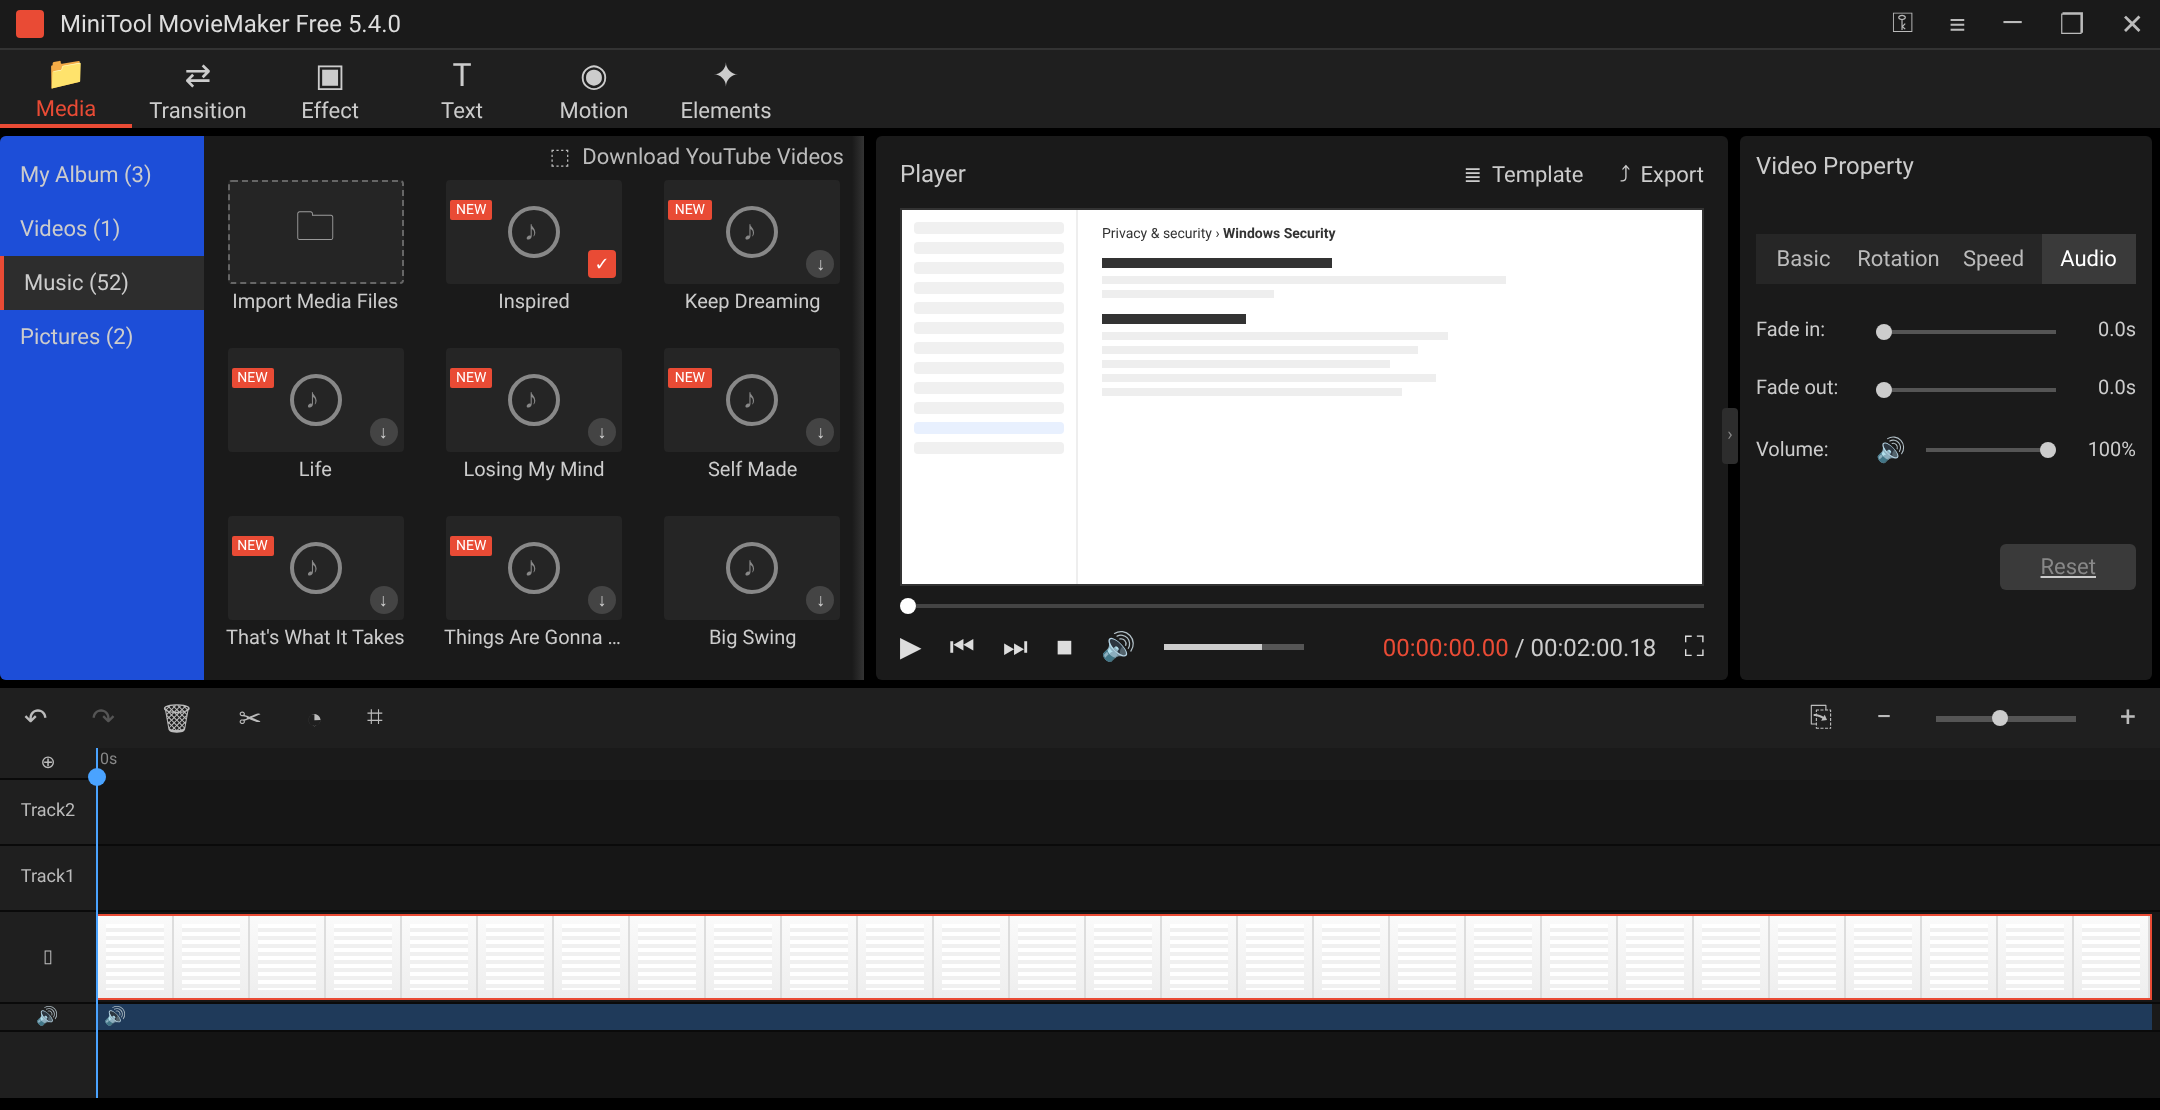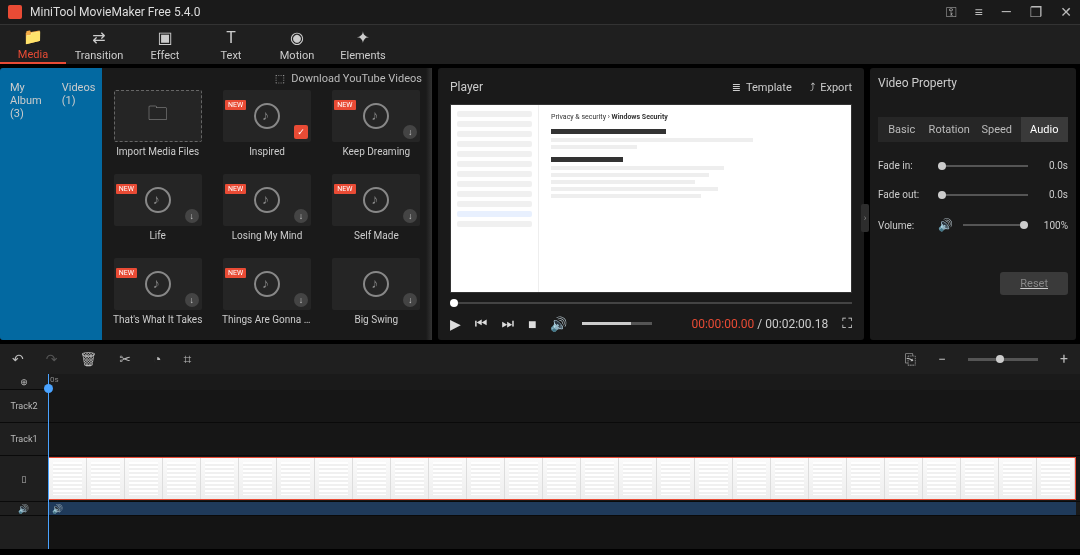--- a/index.html
+++ b/index.html
@@ -18,21 +18,21 @@
 .tool-tab { width:66px; display:flex; flex-direction:column; align-items:center; justify-content:center; gap:2px; color:#ccc; font-size:11px; cursor:pointer; }
 .tool-tab.active { border-bottom:2px solid #e94b35; color:#e94b35; }
 .tool-tab .ic { font-size:16px; }
 
 
 .main { display:flex; height:276px; gap:6px; background:#000; padding:4px 4px 0 0; }
 .panel { background:#1a1a1a; border-radius:3px; }
 
 
 .library { width:432px; display:flex; }
-.lib-side { width:102px; background:#0369a1; border-radius:3px 0 0 3px; display:flex; flex-direction:row; padding-top:6px; }
+.lib-side { width:102px; background:#1d4ed8; border-radius:3px 0 0 3px; display:flex; flex-direction:column; padding-top:6px; }
 .lib-side-item { padding:7px 10px; color:#ccc; font-size:11px; cursor:pointer; }
 .lib-side-item.active { background:#2d2d2d; border-left:2px solid #e94b35; }
 .lib-content { flex:1; display:flex; flex-direction:column; background:#1a1a1a; overflow:hidden; position:relative; }
 .lib-head { height:20px; display:flex; justify-content:flex-end; align-items:center; padding:0 10px; color:#bbb; gap:6px; font-size:11px; }
 .lib-grid { flex:1; overflow:auto; padding:2px 6px 6px 6px; display:grid; grid-template-columns:repeat(3,1fr); gap:8px 10px; }
 .tile { display:flex; flex-direction:column; align-items:center; }
 .thumb { width:88px; height:52px; background:#252525; border-radius:2px; position:relative; display:flex; align-items:center; justify-content:center; }
 .thumb.import { border:1px dashed #666; }
 .thumb .folder { color:#999; font-size:20px; }
 .thumb .note { width:26px; height:26px; border:2px solid #888; border-radius:50%; position:relative; }
@@ -160,20 +160,21 @@
       <span>Elements</span>
     </div>
 </div>
 
 <div class="main">
 
   <div class="panel library">
     <div class="lib-side">
       <div class="lib-side-item">My Album (3)</div>
       <div class="lib-side-item">Videos (1)</div>
+      <div class="lib-side-item active">Music (52)</div>
       <div class="lib-side-item">Pictures (2)</div>
     </div>
     <div class="lib-content">
       <div class="lib-head">
           <span>⬚</span>
           <span>Download YouTube Videos</span>
         </div>
       <div class="lib-grid">
         <div class="tile">
             <div class="thumb import">

